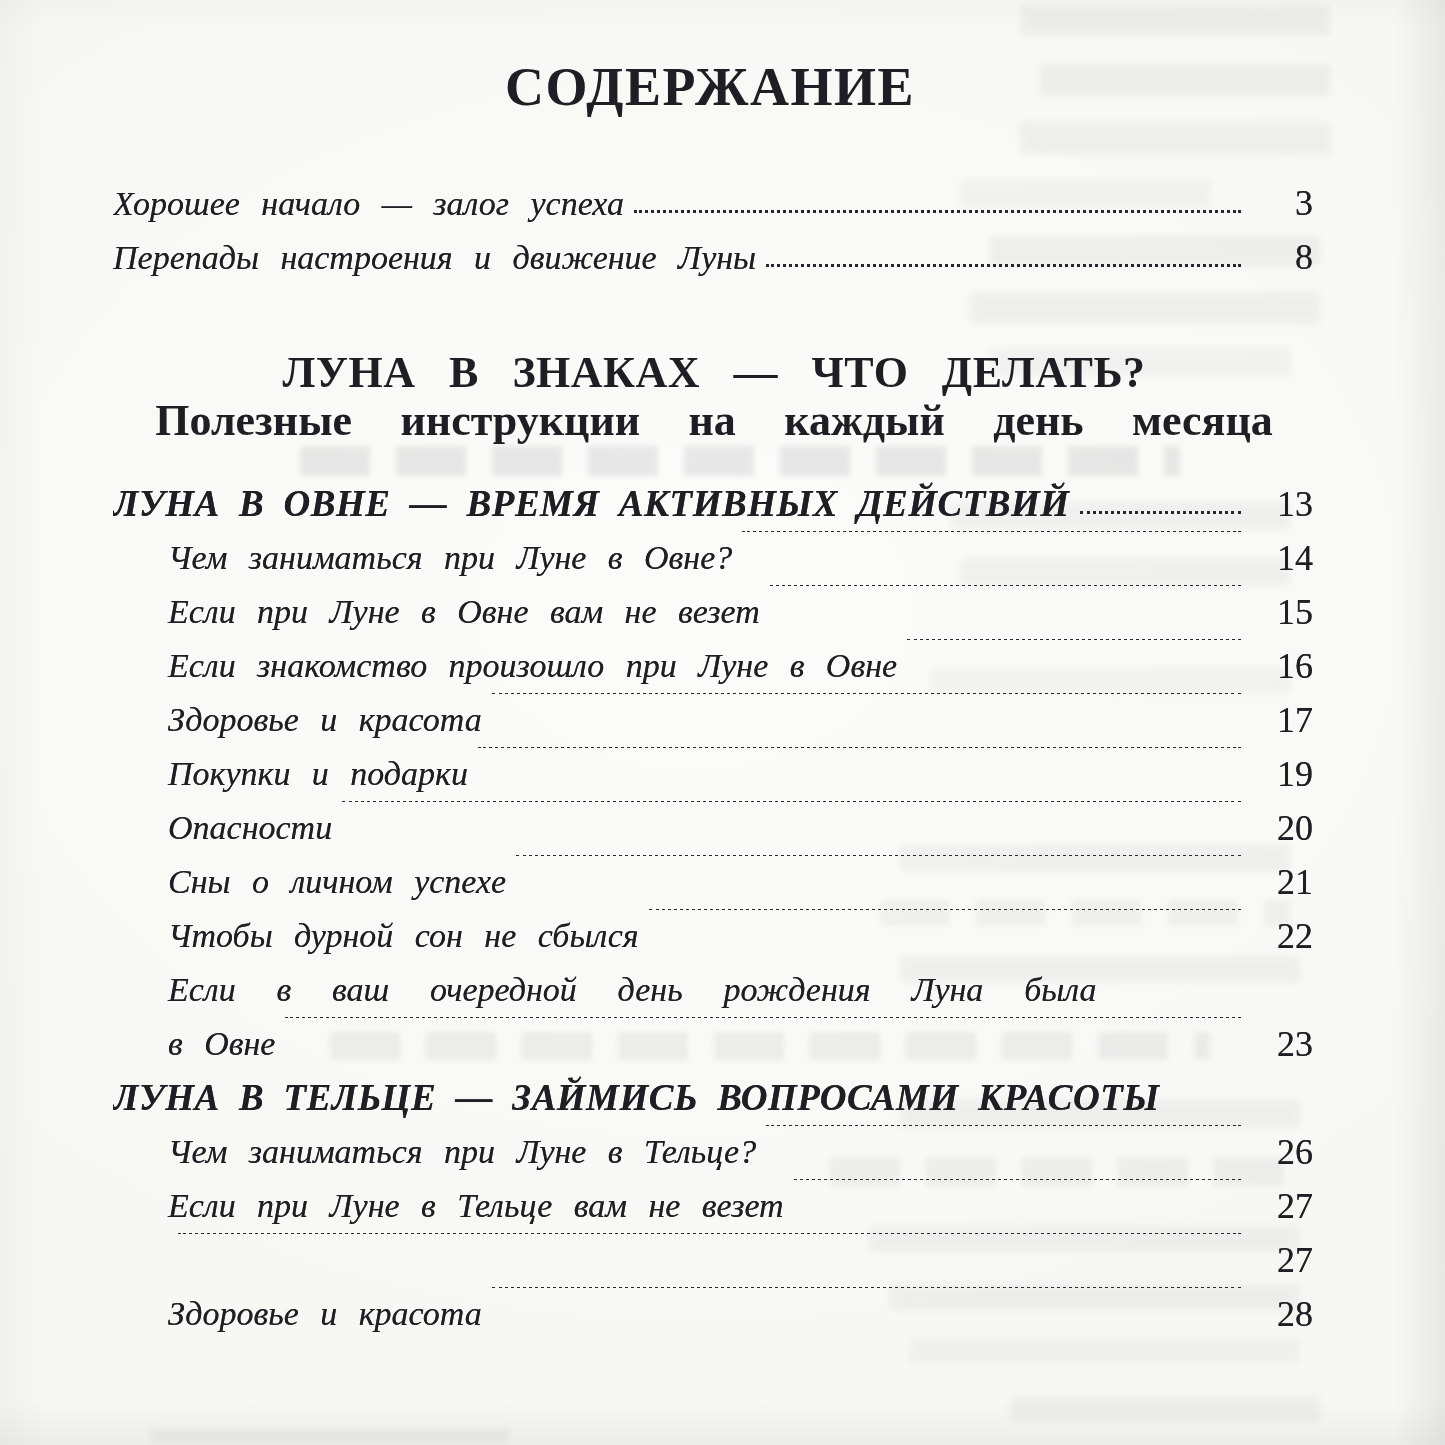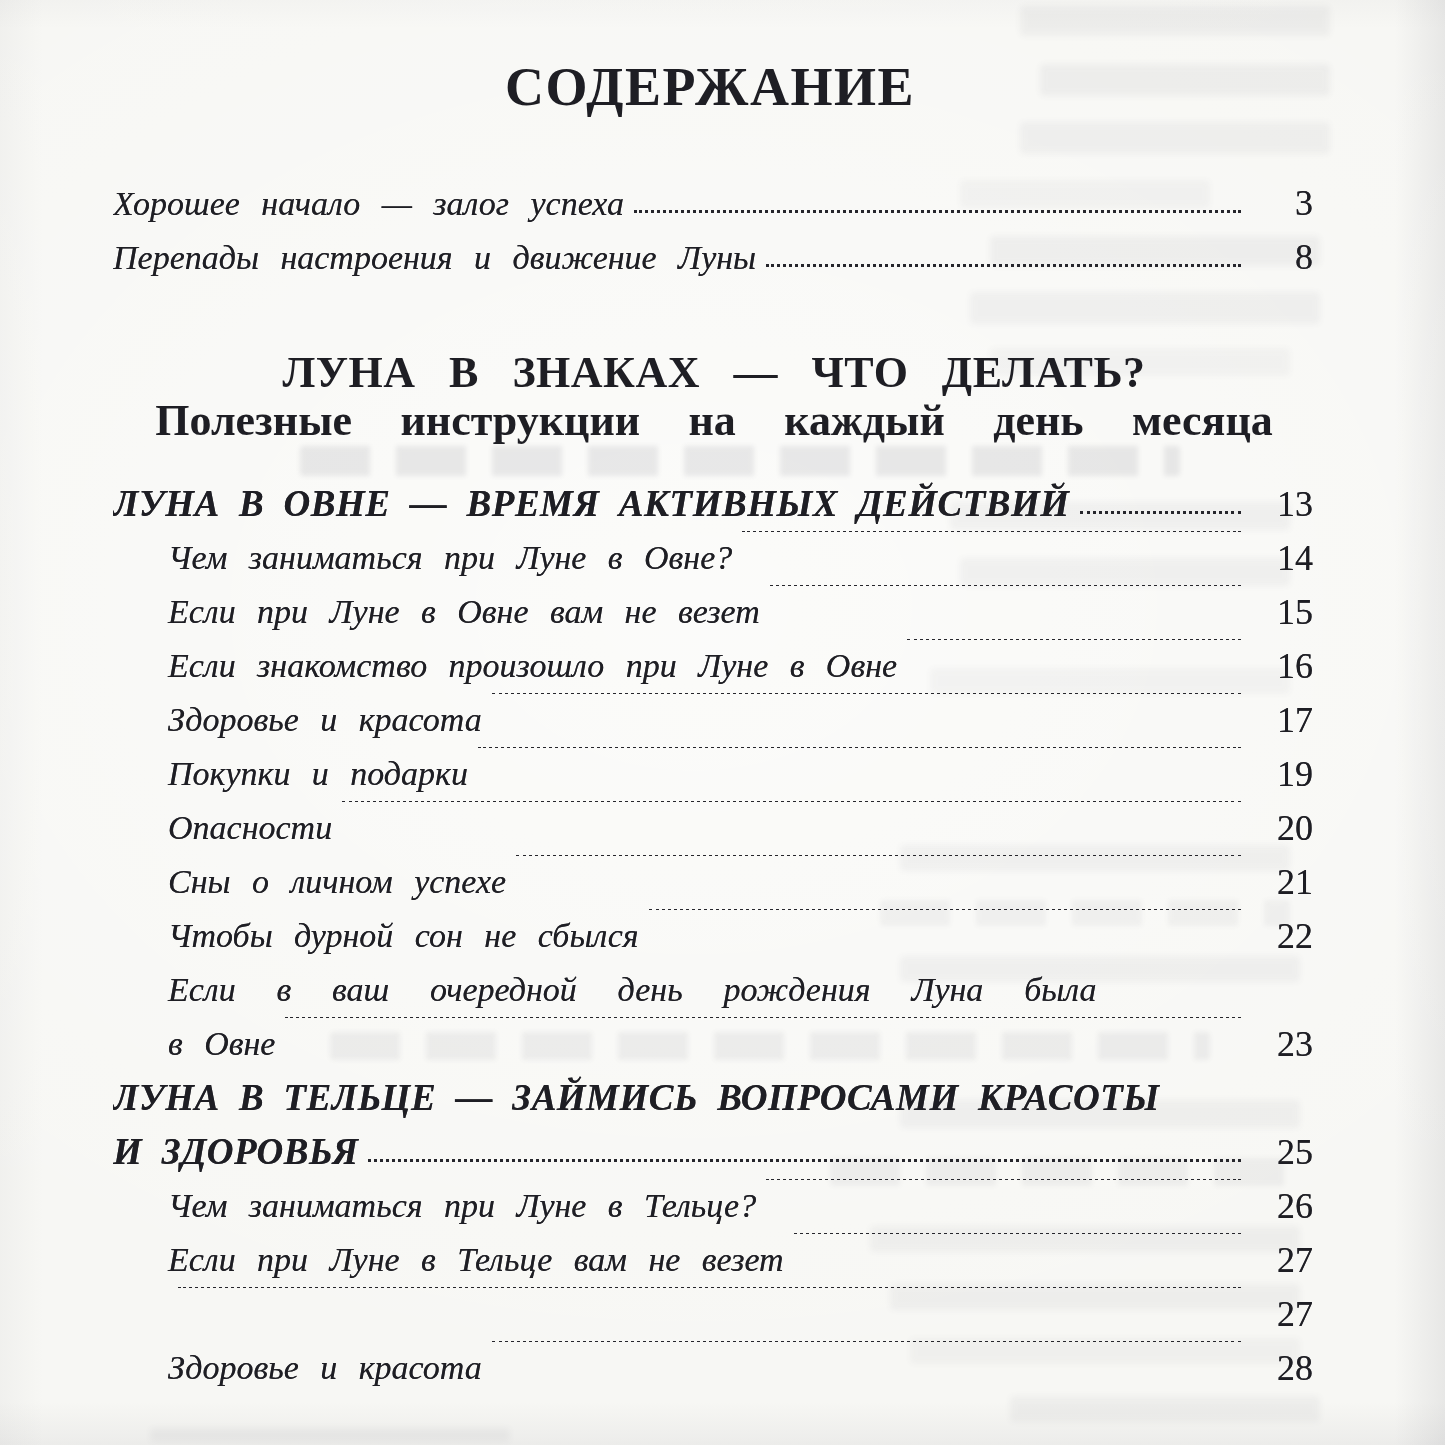--- a/index.html
+++ b/index.html
@@ -168,25 +168,20 @@
         <span class="lbl">Если в ваш очередной день рождения Луна была</span>
       </div>
       <div class="row lvl1">
         <span class="lbl">в Овне</span>
         <span class="leader"></span>
         <span class="pg">23</span>
       </div>
       <div class="row lvl0 caps">
         <span class="lbl">ЛУНА В ТЕЛЬЦЕ — ЗАЙМИСЬ ВОПРОСАМИ КРАСОТЫ</span>
       </div>
-      <div class="row lvl0 caps">
-        <span class="lbl">И ЗДОРОВЬЯ</span>
-        <span class="leader"></span>
-        <span class="pg">25</span>
-      </div>
       <div class="row lvl1">
         <span class="lbl">Чем заниматься при Луне в Тельце?</span>
         <span class="leader"></span>
         <span class="pg">26</span>
       </div>
       <div class="row lvl1">
         <span class="lbl">Если при Луне в Тельце вам не везет</span>
         <span class="leader"></span>
         <span class="pg">27</span>
       </div>

